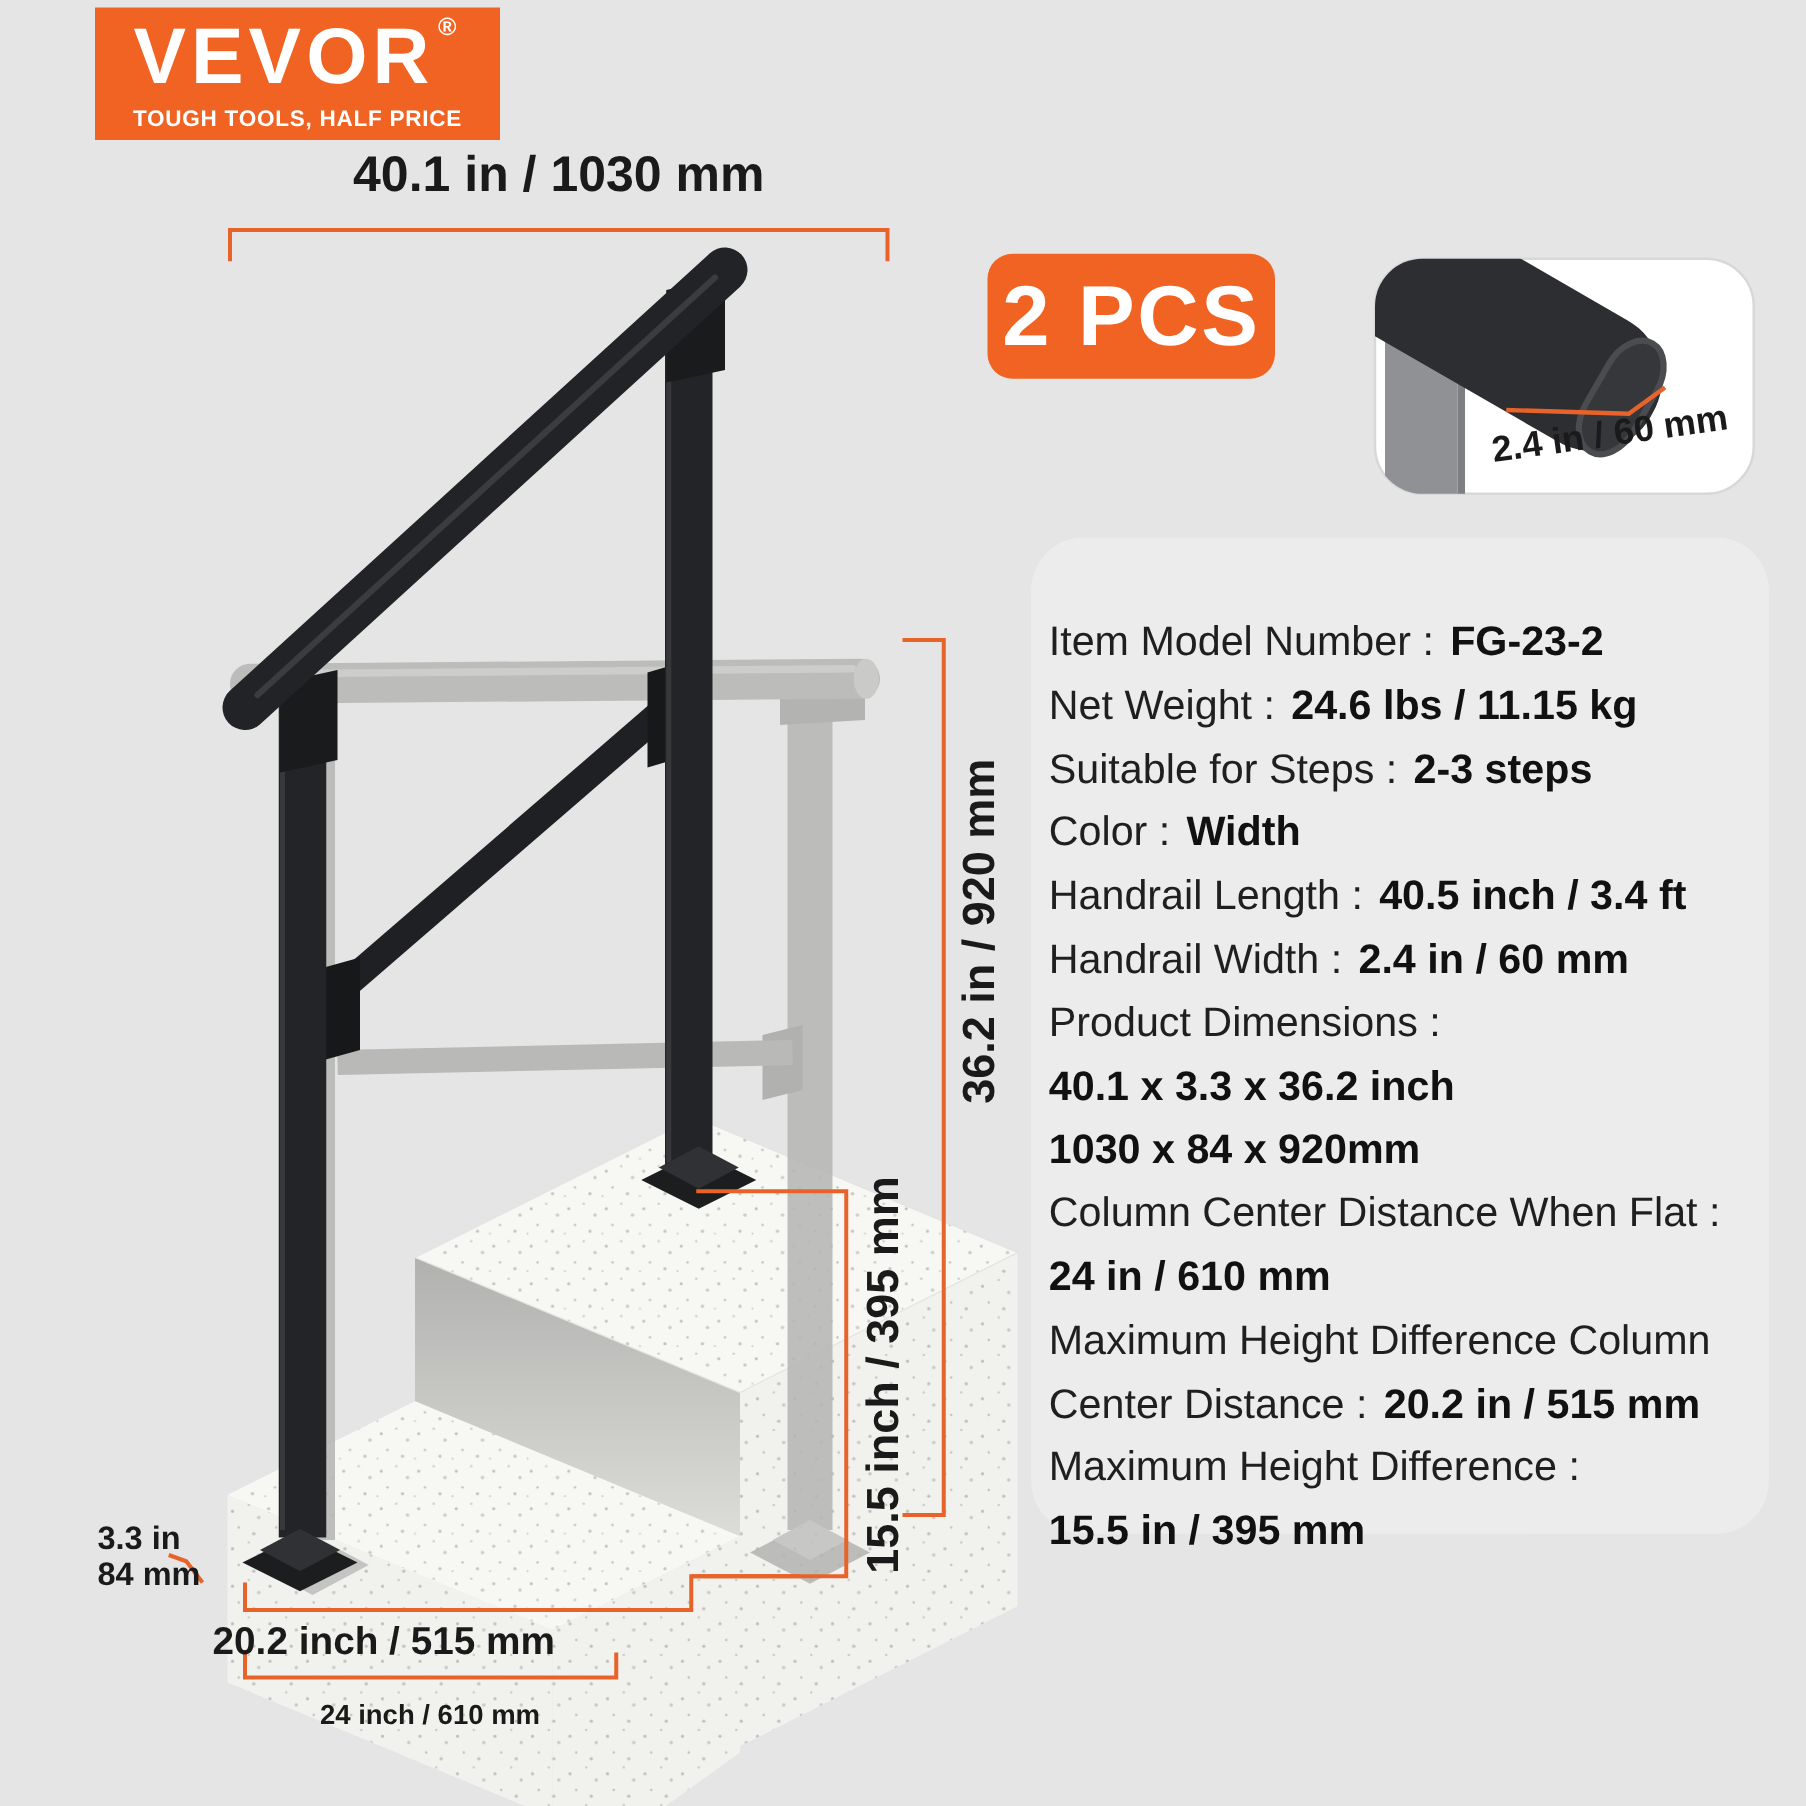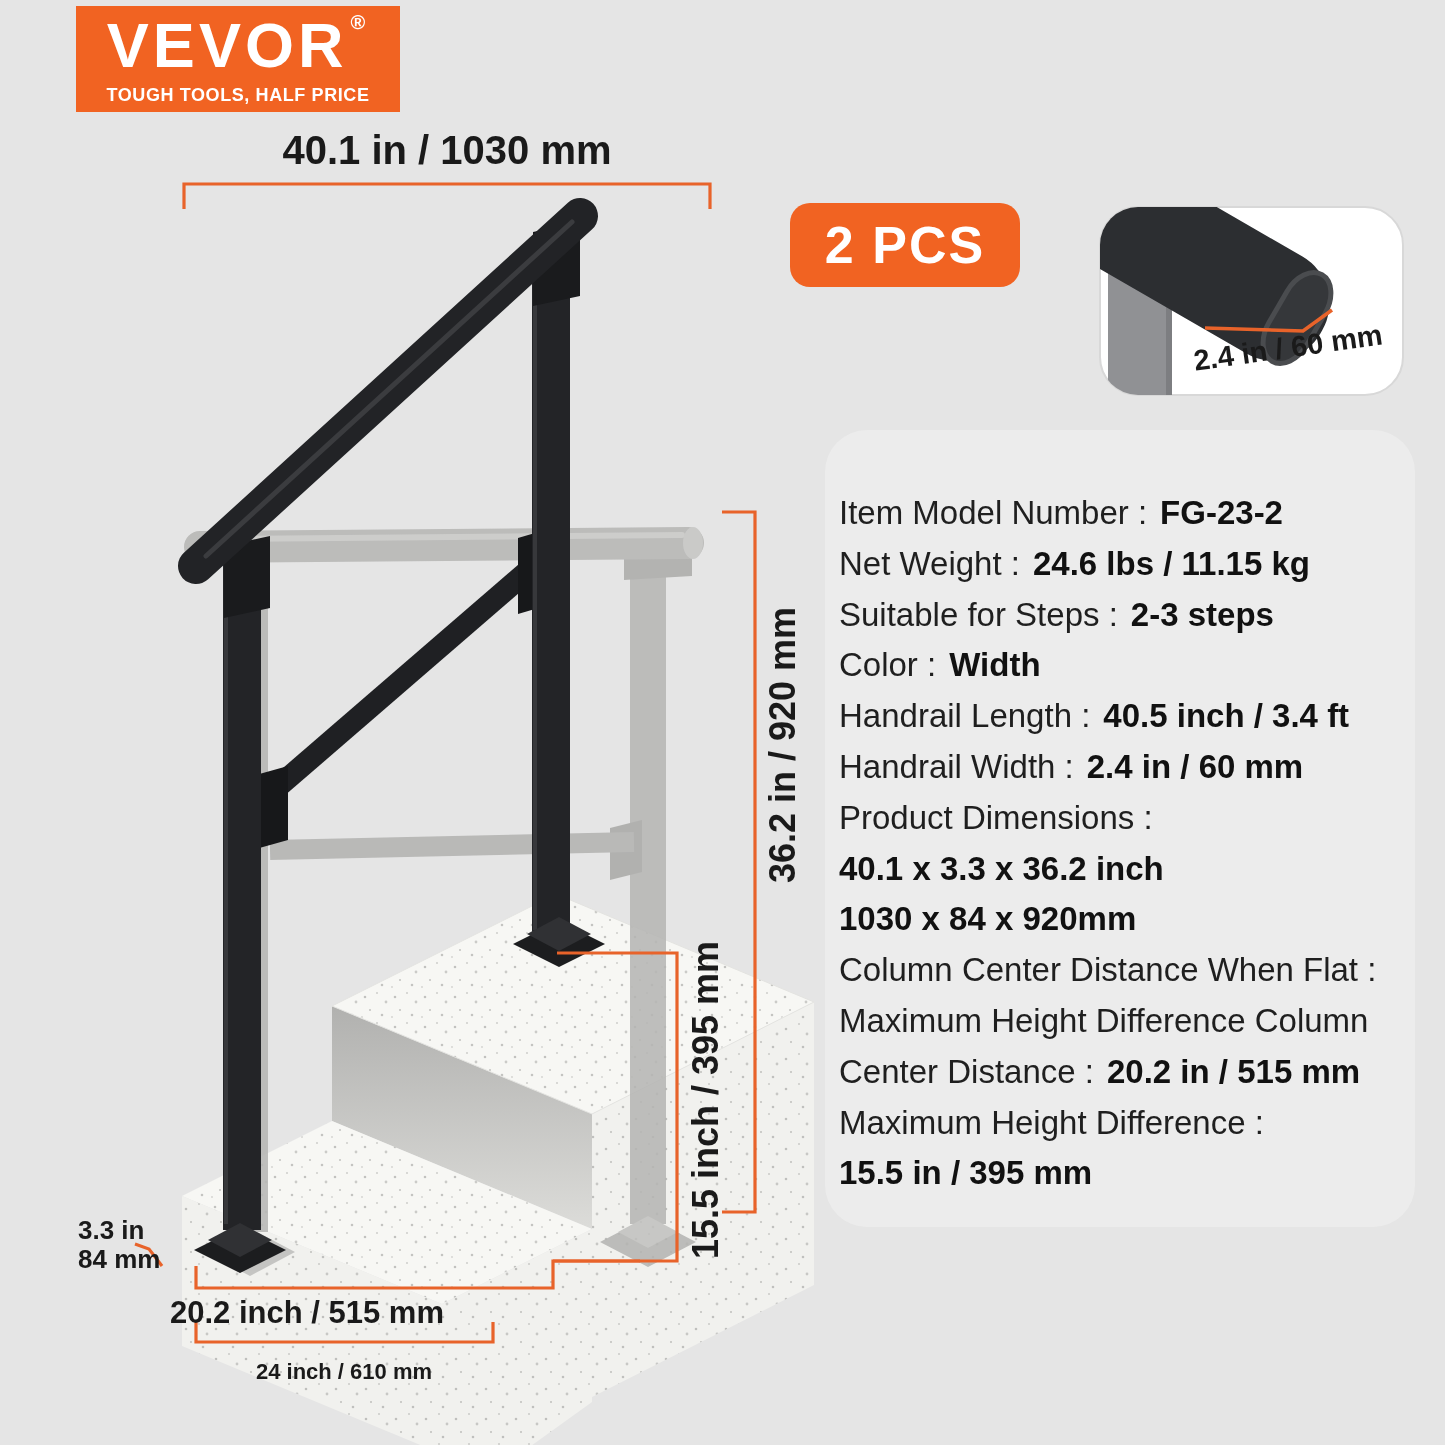--- a/index.html
+++ b/index.html
@@ -29,23 +29,23 @@
   .dimlab{font-weight:bold;color:var(--ink);white-space:nowrap;}
   .d-top{left:447px;top:158px;font-size:40px;}
   .d-36{left:783px;top:745px;font-size:36px;transform:translate(-50%,-50%) rotate(-90deg);}
   .d-155{left:706px;top:1100px;font-size:36px;transform:translate(-50%,-50%) rotate(-90deg);}
   .d-33{left:78px;top:1216px;font-size:26px;line-height:29px;transform:none;}
   .d-202{left:307px;top:1313px;font-size:31px;}
   .d-24{left:344px;top:1372px;font-size:22px;}
   .d-card{left:1288px;top:348px;font-size:29px;transform:translate(-50%,-50%) rotate(-8deg);}
   
   .badge{
-    left:790px;top:203px;width:230px;height:84px;background:var(--accent);border-radius:20px;
+    left:790px;top:203px;width:230px;height:100px;background:var(--accent);border-radius:20px;
     display:flex;align-items:center;justify-content:center;color:#fff;
-    font-size:52px;font-weight:bold;letter-spacing:2px;
+    font-size:68px;font-weight:bold;letter-spacing:2px;
   }
   
   .panel{
     left:825px;top:430px;width:590px;height:797px;background:var(--panel);border-radius:42px;
     box-sizing:border-box;padding:57.6px 10px 0 14px;
   }
   .spec-row{height:50.8px;display:flex;align-items:center;font-size:33px;white-space:nowrap;}
   .spec-row .lbl{font-weight:normal;color:#1f1f1f;}
   .spec-row .val{font-weight:bold;color:#111;}
   .spec-row .lbl + .val{margin-left:13px;}
@@ -148,21 +148,21 @@
   </svg>
 
   <div class="abs logo">
     <div class="logo-word">
       <span>VEVOR</span>
         <span class="logo-reg">®</span>
     </div>
     <div class="logo-tag">TOUGH TOOLS, HALF PRICE</div>
   </div>
 
-  <div class="abs dimlab d-top center" style="left:447px;top:150px;">40.1 in / 1030 mm</div>
+  <div class="abs dimlab d-top center" style="left:447px;top:140px;">40.1 in / 1030 mm</div>
   <div class="abs dimlab d-36" style="left:783px;top:745px;">36.2 in / 920 mm</div>
   <div class="abs dimlab d-155" style="left:706px;top:1100px;">15.5 inch / 395 mm</div>
   <div class="abs dimlab d-33">
     <div>3.3 in</div>
     <div>84 mm</div>
   </div>
   <div class="abs dimlab d-202 center" style="left:307px;top:1313px;">20.2 inch / 515 mm</div>
   <div class="abs dimlab d-24 center" style="left:344px;top:1372px;">24 inch / 610 mm</div>
   <div class="abs dimlab d-card" style="left:1288px;top:348px;">2.4 in / 60 mm</div>
 
@@ -200,20 +200,23 @@
         <div class="spec-row">
           <span class="val">40.1 x 3.3 x 36.2 inch</span>
         </div>
         <div class="spec-row">
           <span class="val">1030 x 84 x 920mm</span>
         </div>
         <div class="spec-row">
           <span class="lbl">Column Center Distance When Flat :</span>
         </div>
         <div class="spec-row">
+          <span class="val">24 in / 610 mm</span>
+        </div>
+        <div class="spec-row">
           <span class="lbl">Maximum Height Difference Column</span>
         </div>
         <div class="spec-row">
           <span class="lbl">Center Distance :</span>
           <span class="val">20.2 in / 515 mm</span>
         </div>
         <div class="spec-row">
           <span class="lbl">Maximum Height Difference :</span>
         </div>
         <div class="spec-row">

